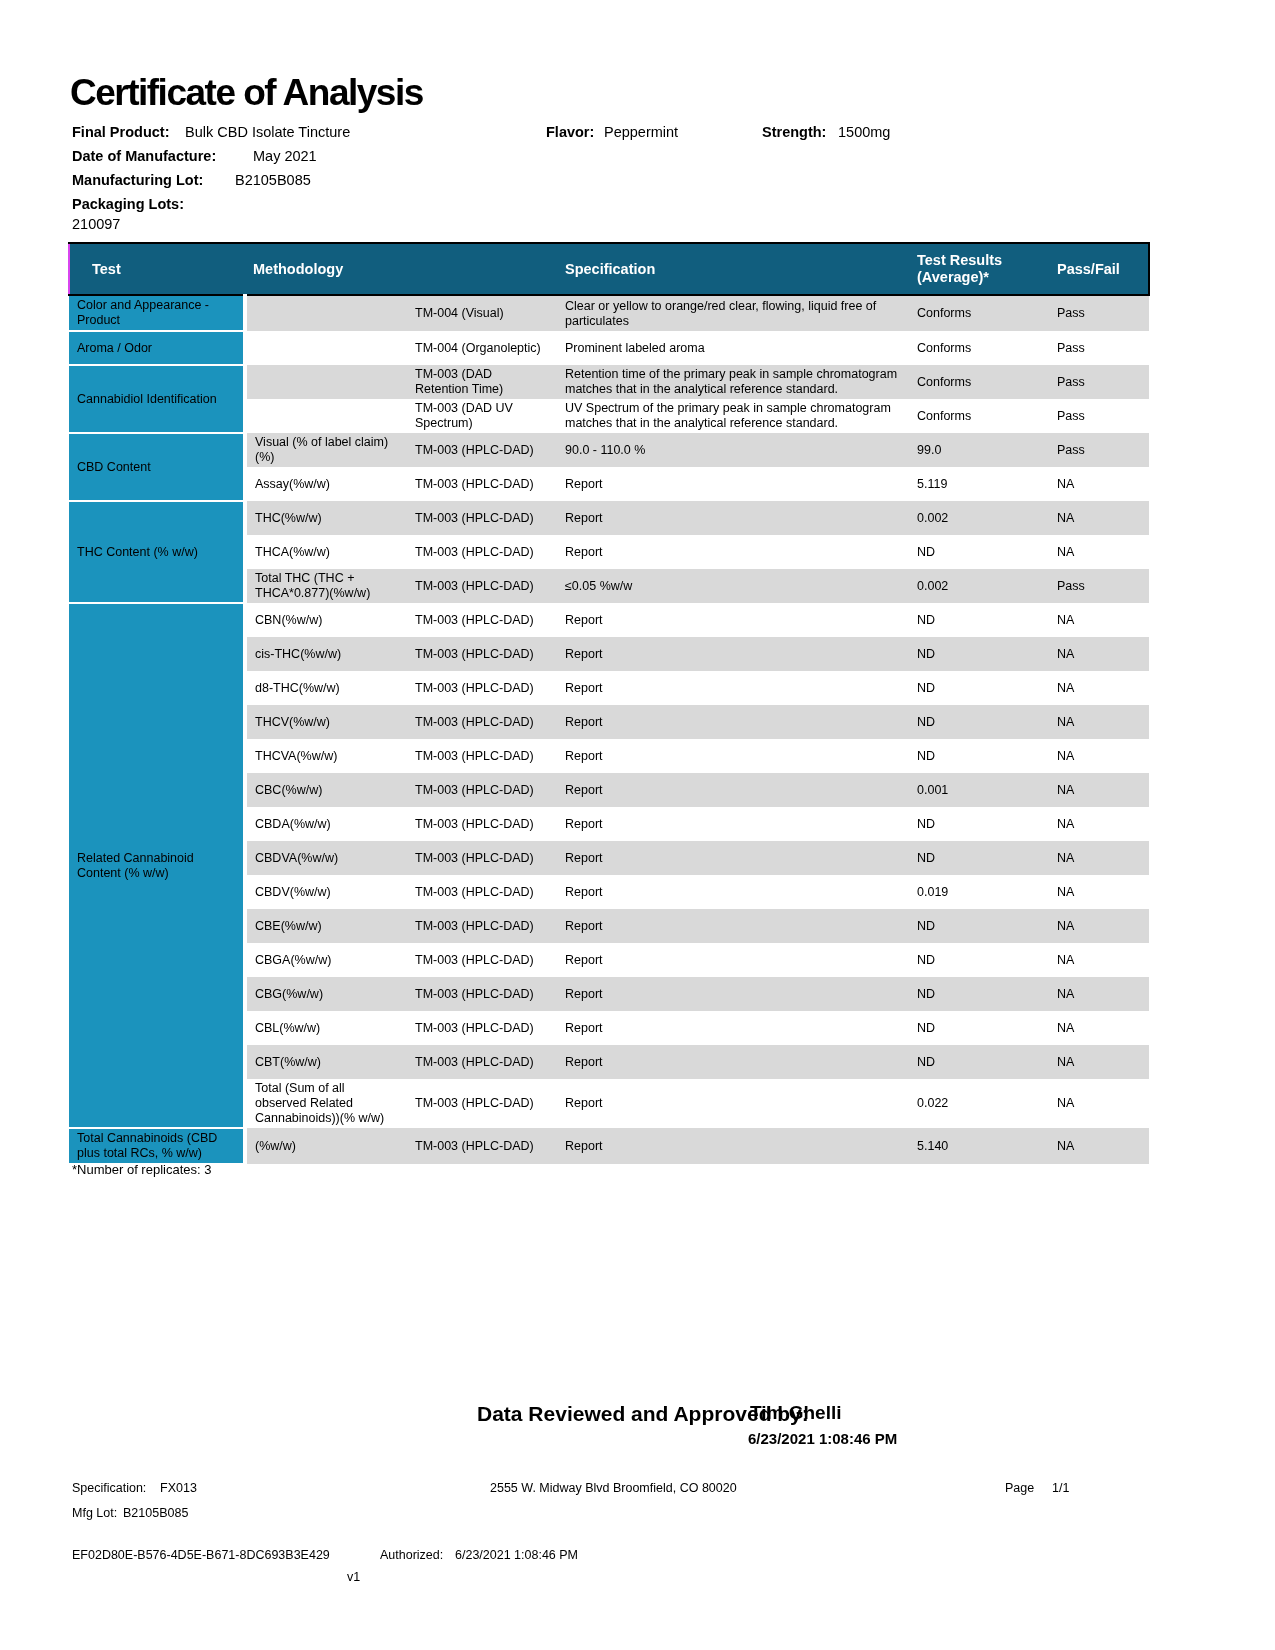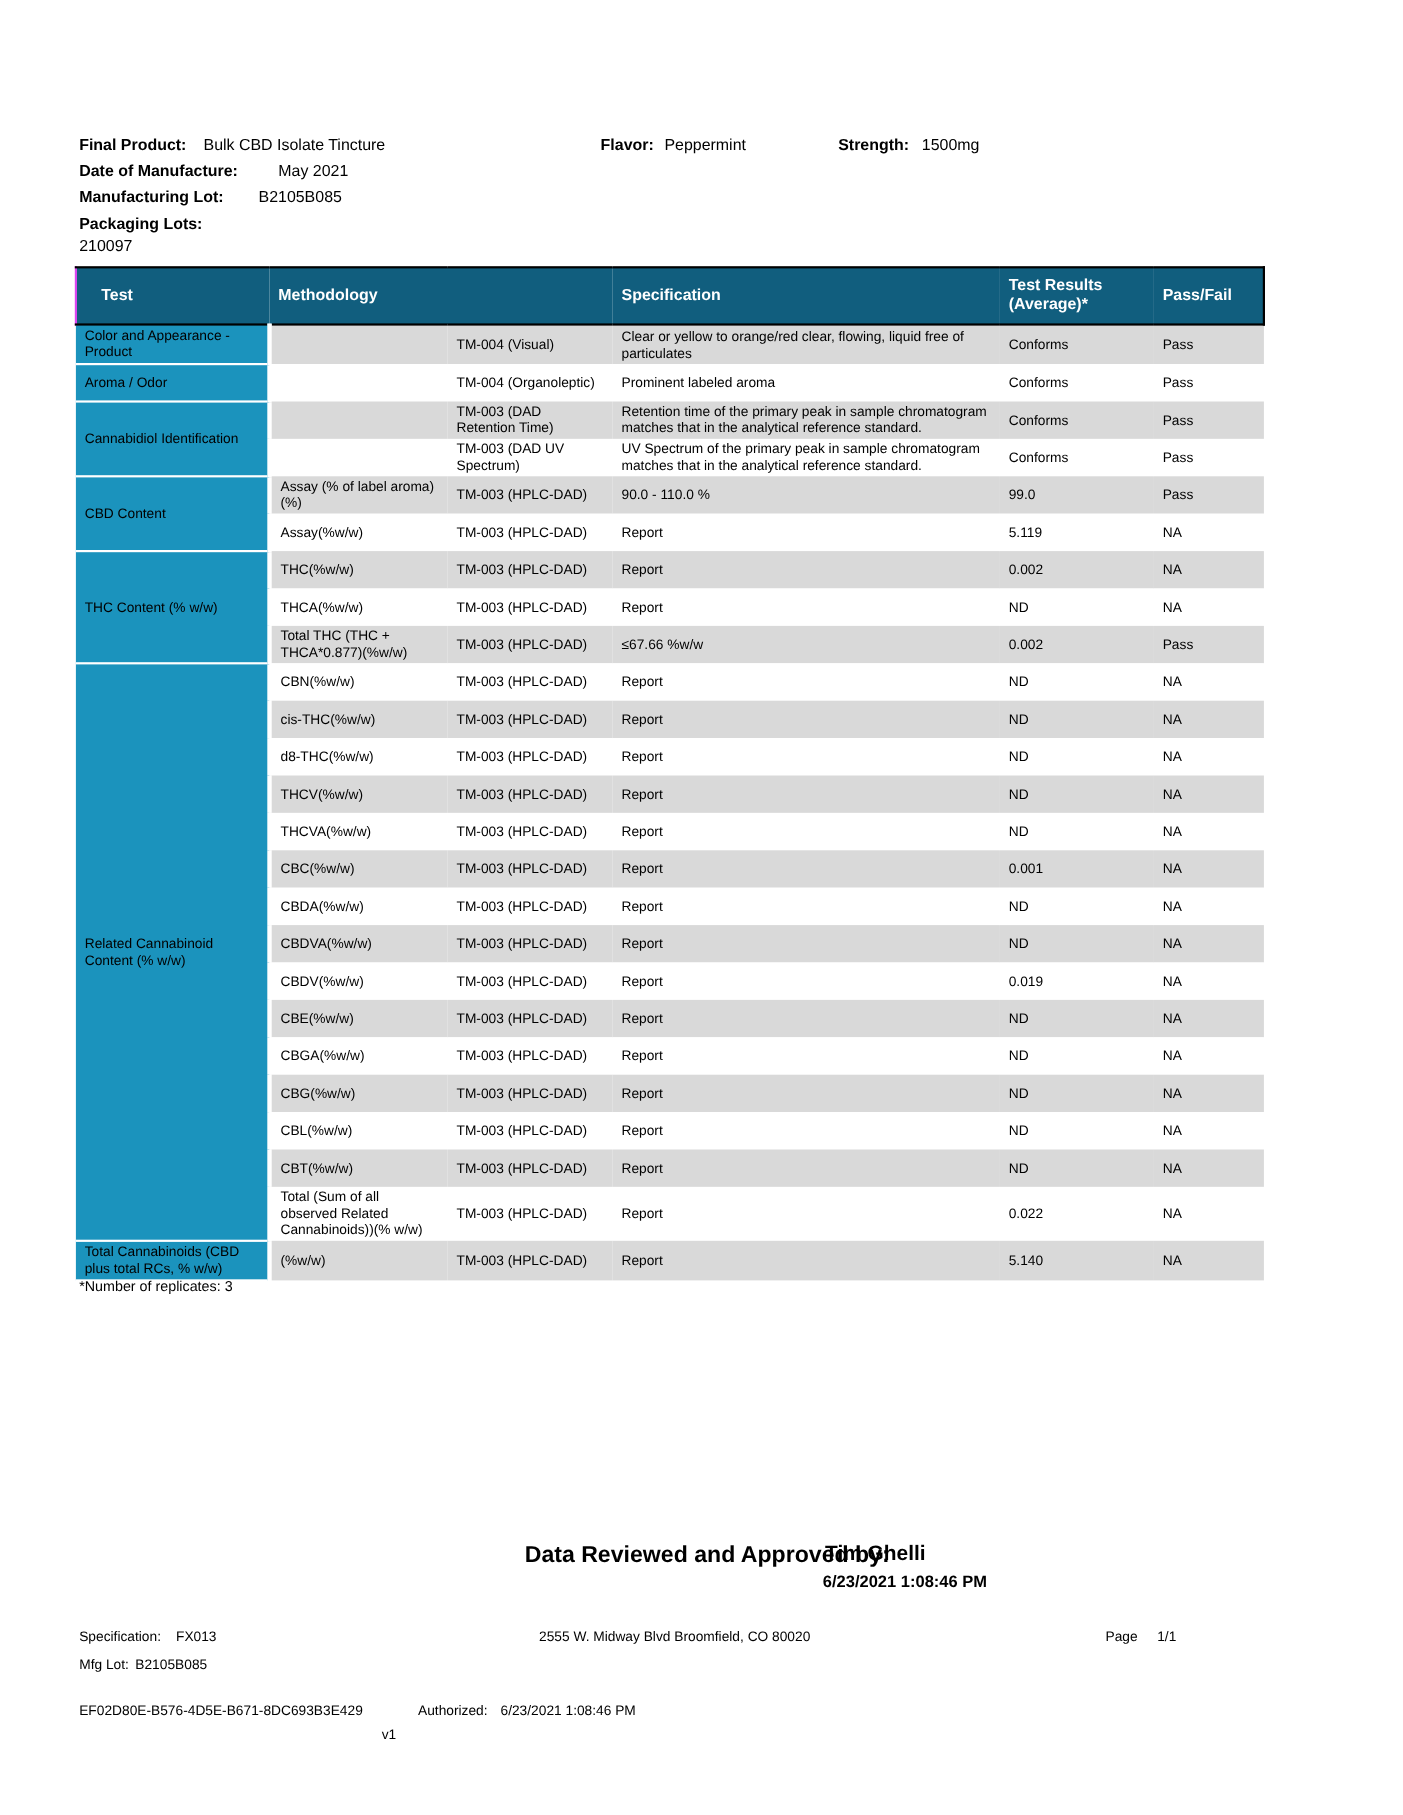--- a/index.html
+++ b/index.html
@@ -45,20 +45,21 @@
   .approval-label { font-weight:bold; font-size:21px; }
   .approval-name { font-weight:bold; font-size:19px; }
   .approval-date { font-weight:bold; font-size:15px; }
   .footer-text { font-size:12.5px; }
 </style>
 </head>
 <body>
 
 <div class="page">
 
+  <div class="abs doc-title" style="left:70px; top:72px;">Certificate of Analysis</div>
 
   <div class="abs info-label" style="left:72px; top:124px;">Final Product:</div>
   <div class="abs info-value" style="left:185px; top:124px;">Bulk CBD Isolate Tincture</div>
   <div class="abs info-label" style="left:546px; top:124px;">Flavor:</div>
   <div class="abs info-value" style="left:604px; top:124px;">Peppermint</div>
   <div class="abs info-label" style="left:762px; top:124px;">Strength:</div>
   <div class="abs info-value" style="left:838px; top:124px;">1500mg</div>
 
   <div class="abs info-label" style="left:72px; top:148px;">Date of Manufacture:</div>
   <div class="abs info-value" style="left:253px; top:148px;">May 2021</div>
@@ -114,21 +115,21 @@
         </tr>
         <tr class="odd">
           <td class="subtest-cell"></td>
           <td class="methodology-cell">TM-003 (DAD UV Spectrum)</td>
           <td class="specification-cell">UV Spectrum of the primary peak in sample chromatogram matches that in the analytical reference standard.</td>
           <td class="result-cell">Conforms</td>
           <td class="passfail-cell">Pass</td>
         </tr>
         <tr class="even">
           <td class="test-cell" rowspan="2">CBD Content</td>
-          <td class="subtest-cell">Assay (% of label aroma)(%)</td>
+          <td class="subtest-cell">Visual (% of label claim)(%)</td>
           <td class="methodology-cell">TM-003 (HPLC-DAD)</td>
           <td class="specification-cell">90.0 - 110.0 %</td>
           <td class="result-cell">99.0</td>
           <td class="passfail-cell">Pass</td>
         </tr>
         <tr class="odd">
           <td class="subtest-cell">Assay(%w/w)</td>
           <td class="methodology-cell">TM-003 (HPLC-DAD)</td>
           <td class="specification-cell">Report</td>
           <td class="result-cell">5.119</td>
@@ -145,21 +146,21 @@
         <tr class="odd">
           <td class="subtest-cell">THCA(%w/w)</td>
           <td class="methodology-cell">TM-003 (HPLC-DAD)</td>
           <td class="specification-cell">Report</td>
           <td class="result-cell">ND</td>
           <td class="passfail-cell">NA</td>
         </tr>
         <tr class="even">
           <td class="subtest-cell">Total THC (THC + THCA*0.877)(%w/w)</td>
           <td class="methodology-cell">TM-003 (HPLC-DAD)</td>
-          <td class="specification-cell">≤67.66 %w/w</td>
+          <td class="specification-cell">≤0.05 %w/w</td>
           <td class="result-cell">0.002</td>
           <td class="passfail-cell">Pass</td>
         </tr>
         <tr class="odd">
           <td class="test-cell" rowspan="15">Related Cannabinoid Content (% w/w)</td>
           <td class="subtest-cell">CBN(%w/w)</td>
           <td class="methodology-cell">TM-003 (HPLC-DAD)</td>
           <td class="specification-cell">Report</td>
           <td class="result-cell">ND</td>
           <td class="passfail-cell">NA</td>

